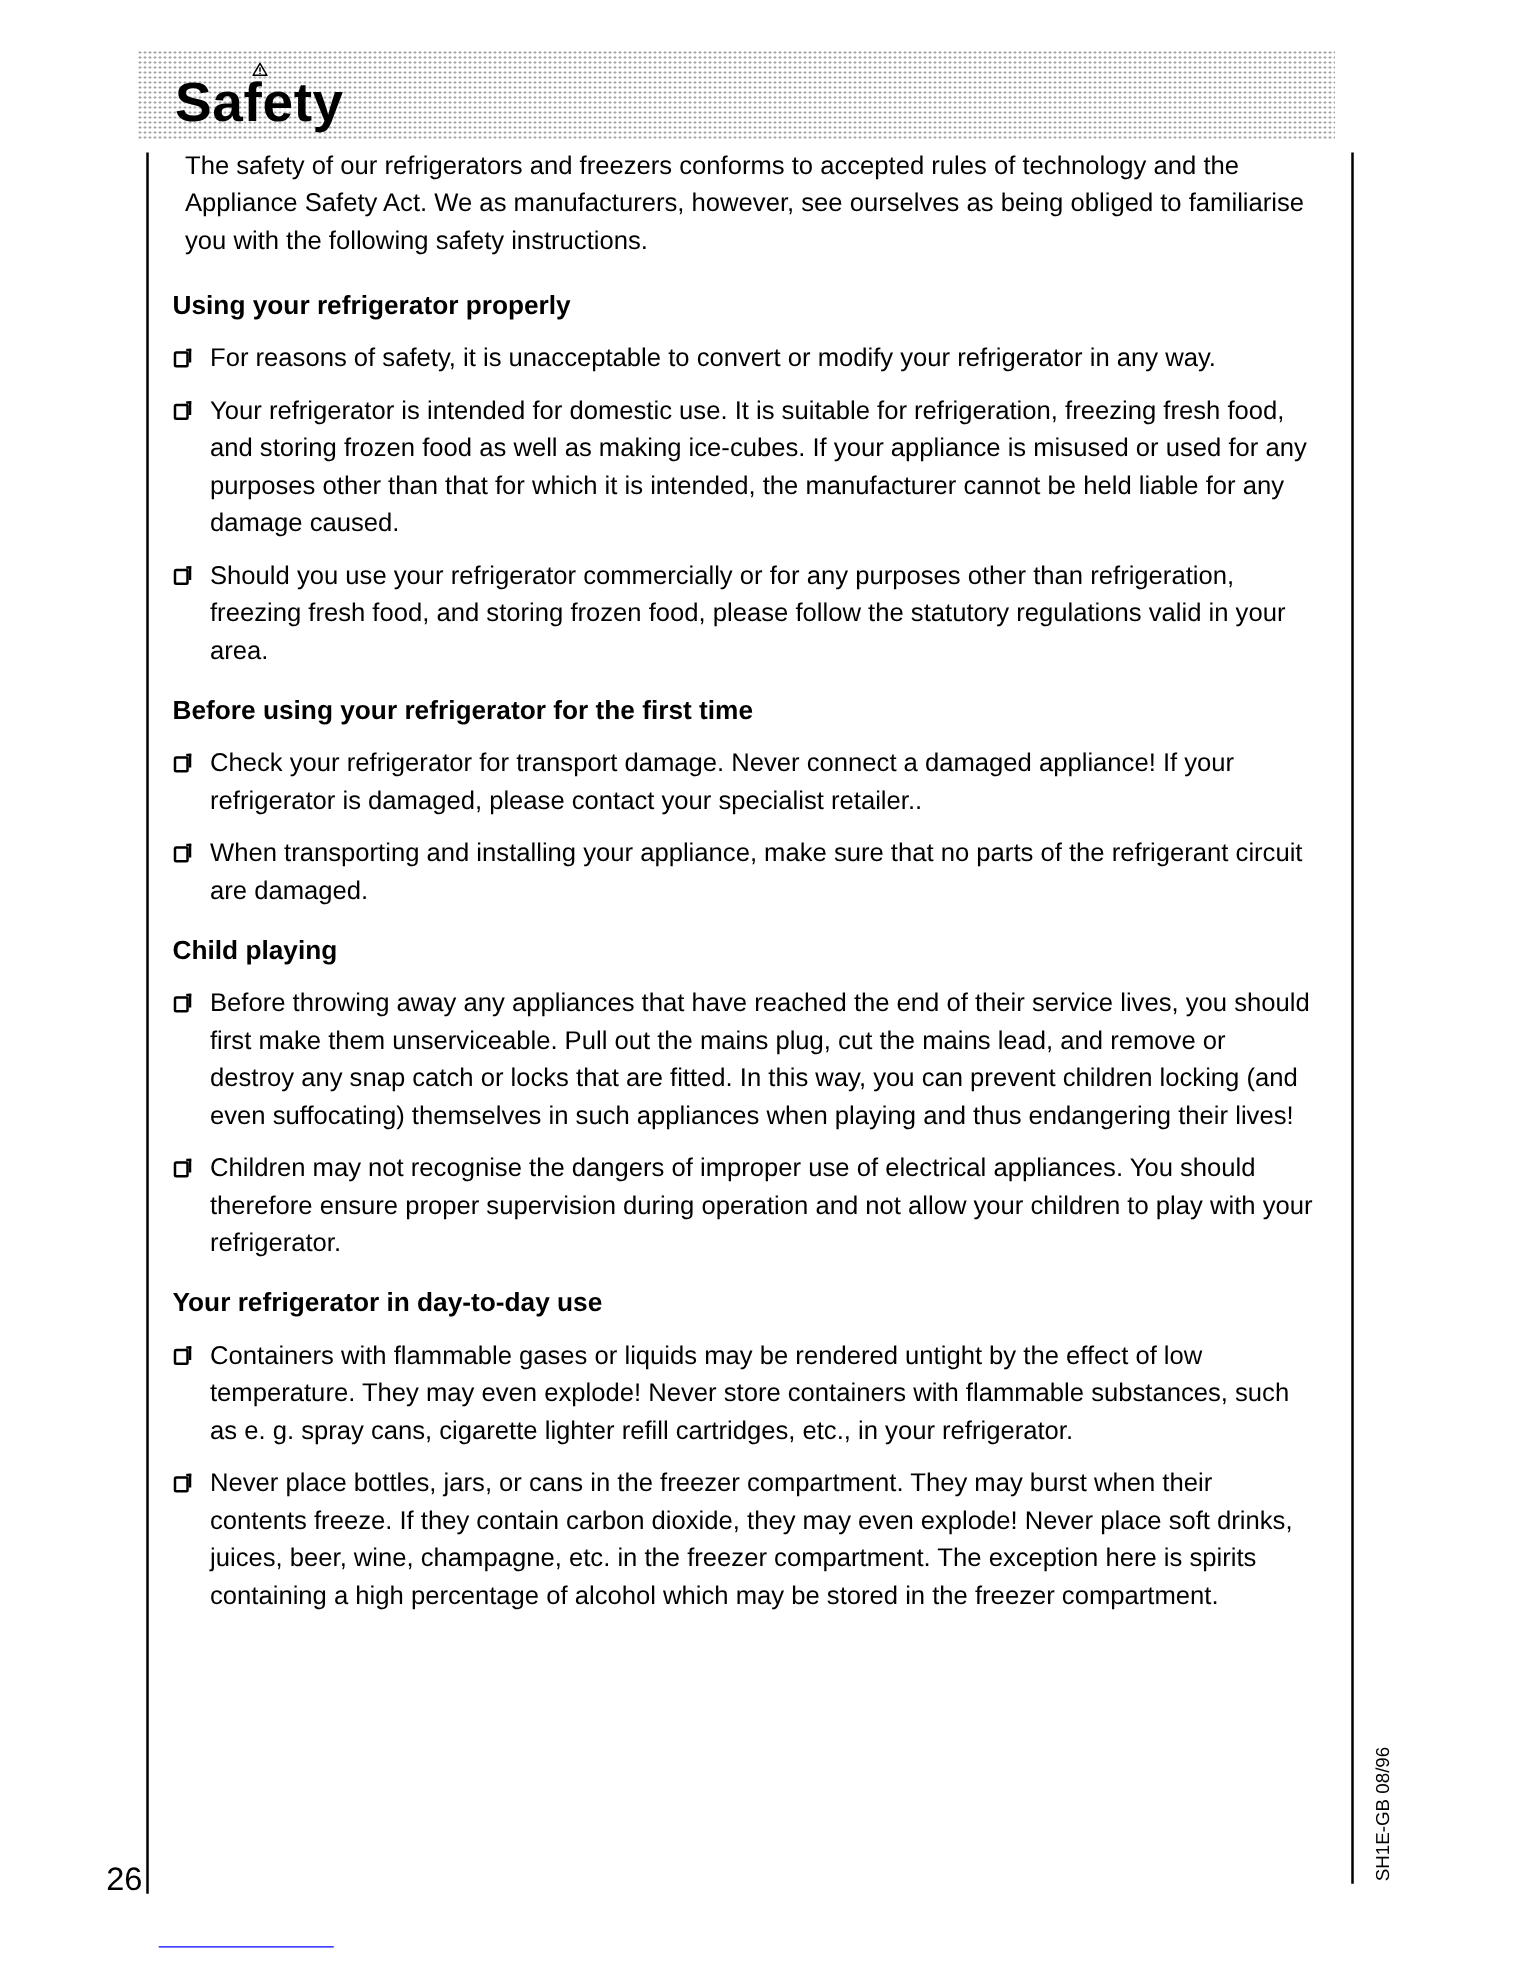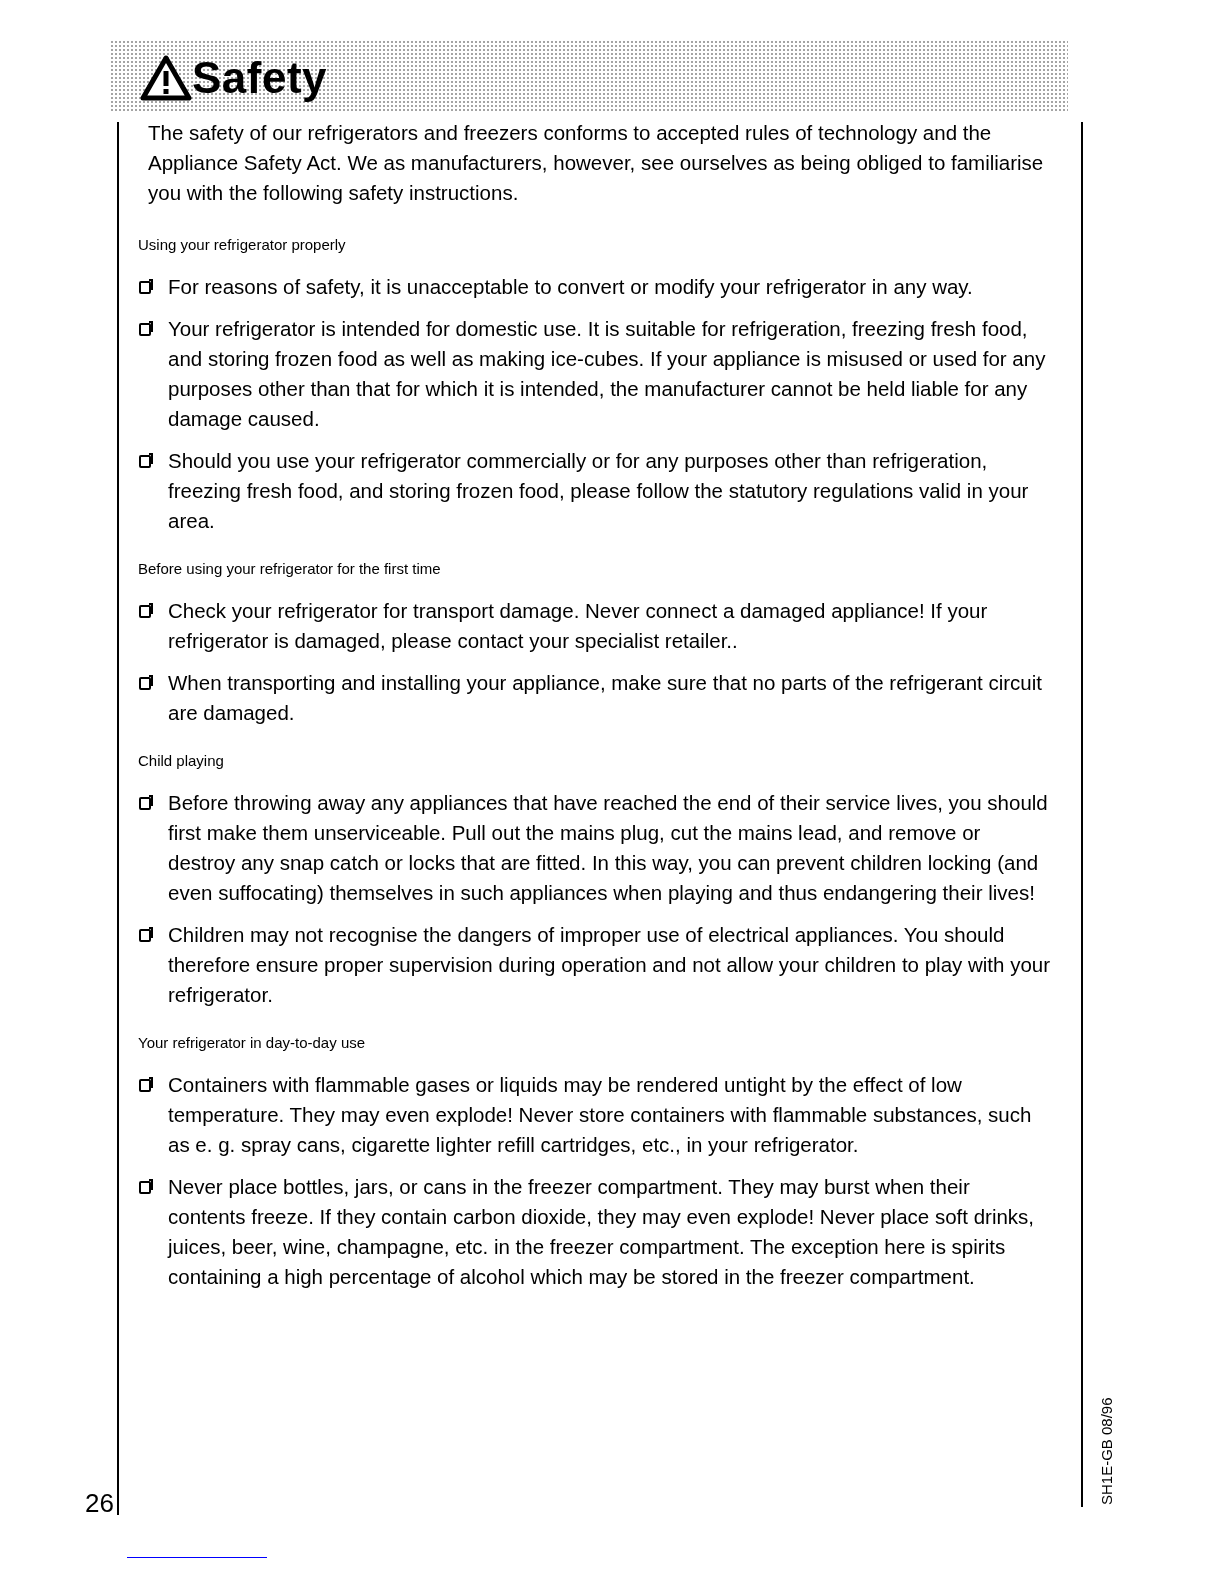--- a/index.html
+++ b/index.html
@@ -10,39 +10,40 @@
   .header-band {
     position: absolute; left: 110px; top: 40px; width: 958px; height: 72px;
     background-image: radial-gradient(circle, #9a9a9a 0.8px, transparent 1.1px);
     background-size: 4px 4px;
     opacity: 0.9;
   }
   .header-title-wrap {
     position: absolute; left: 140px; top: 50px; height: 55px;
     display: flex; align-items: center; 
     background: transparent;
+    flex-direction: column;
   }
   .warn-icon { width: 52px; height: 46px; display: block; }
   .header-title {
     font-family: "Liberation Sans", sans-serif; font-weight: bold;
     font-size: 44px; letter-spacing: 0.5px; line-height: 1;
   }
   .rule-left {
     position: absolute; left: 117px; top: 122px; width: 2px; height: 1393px; background: #000;
   }
   .rule-right {
     position: absolute; left: 1081px; top: 122px; width: 2px; height: 1385px; background: #000;
   }
   .content {
     position: absolute; left: 136px; top: 118px; width: 915px;
     font-size: 20.5px; line-height: 30px;
   }
   .intro { margin: 0 0 22px 12px; }
   .section-title {
-    font-weight: normal; font-size: 15px; margin: 0 0 12px 2px; line-height: 30px;
+    font-weight: bold; font-size: 21px; margin: 0 0 12px 2px; line-height: 30px;
   }
   .item { position: relative; padding-left: 32px; margin: 0 0 12px 0; }
   .item .box {
     position: absolute; left: 3px; top: 9px; width: 12px; height: 13px;
     border: 2px solid #000; border-radius: 2px; box-sizing: border-box;
   }
   .item .box::after {
     content: ""; position: absolute; right: -4px; top: -4px; width: 4px; height: 11px;
     border-top: 2px solid #000; border-right: 2px solid #000; box-sizing: border-box;
   }

